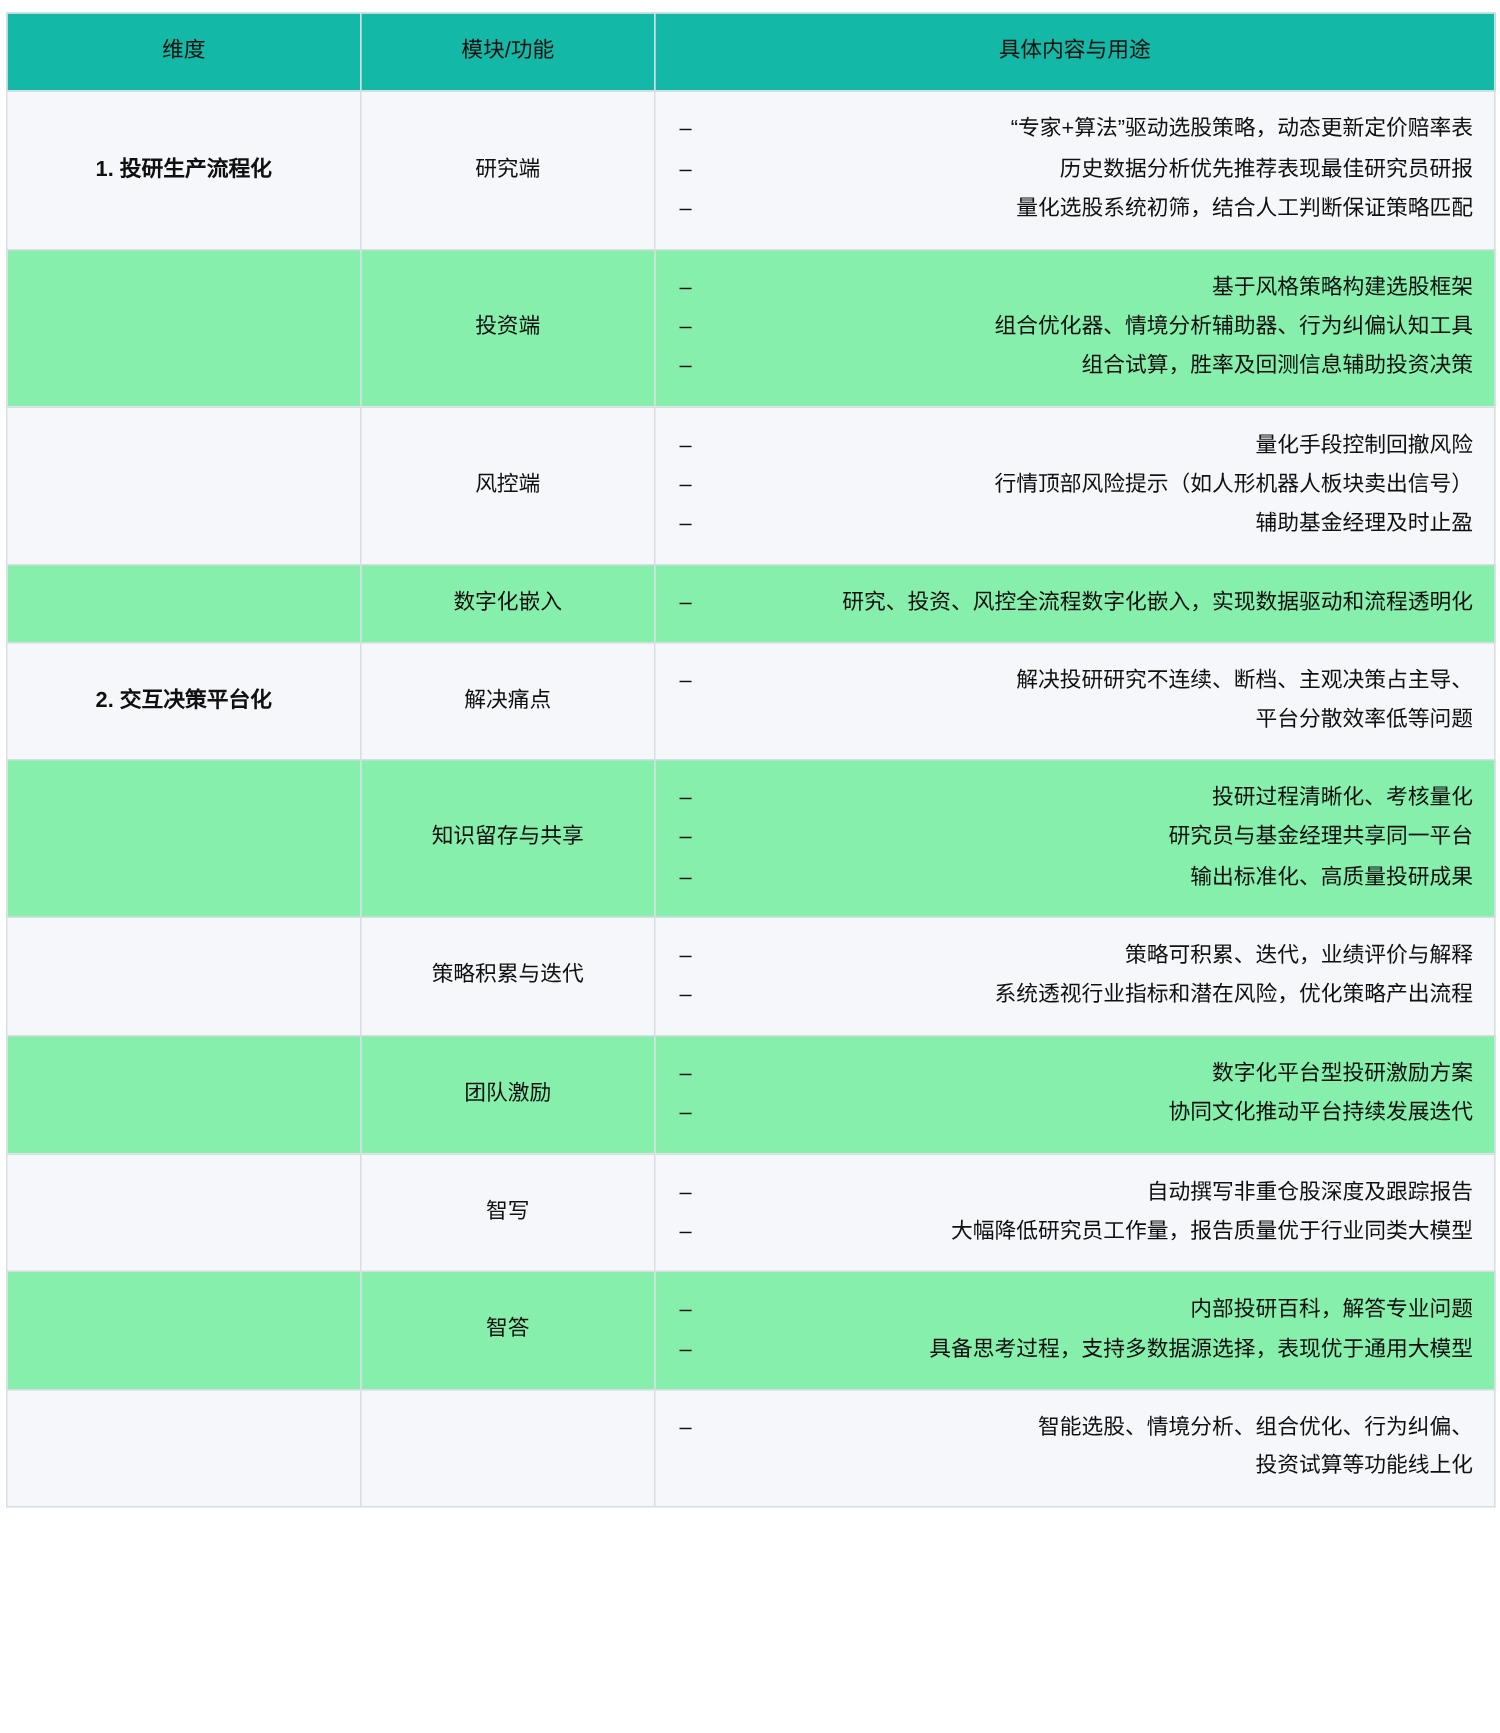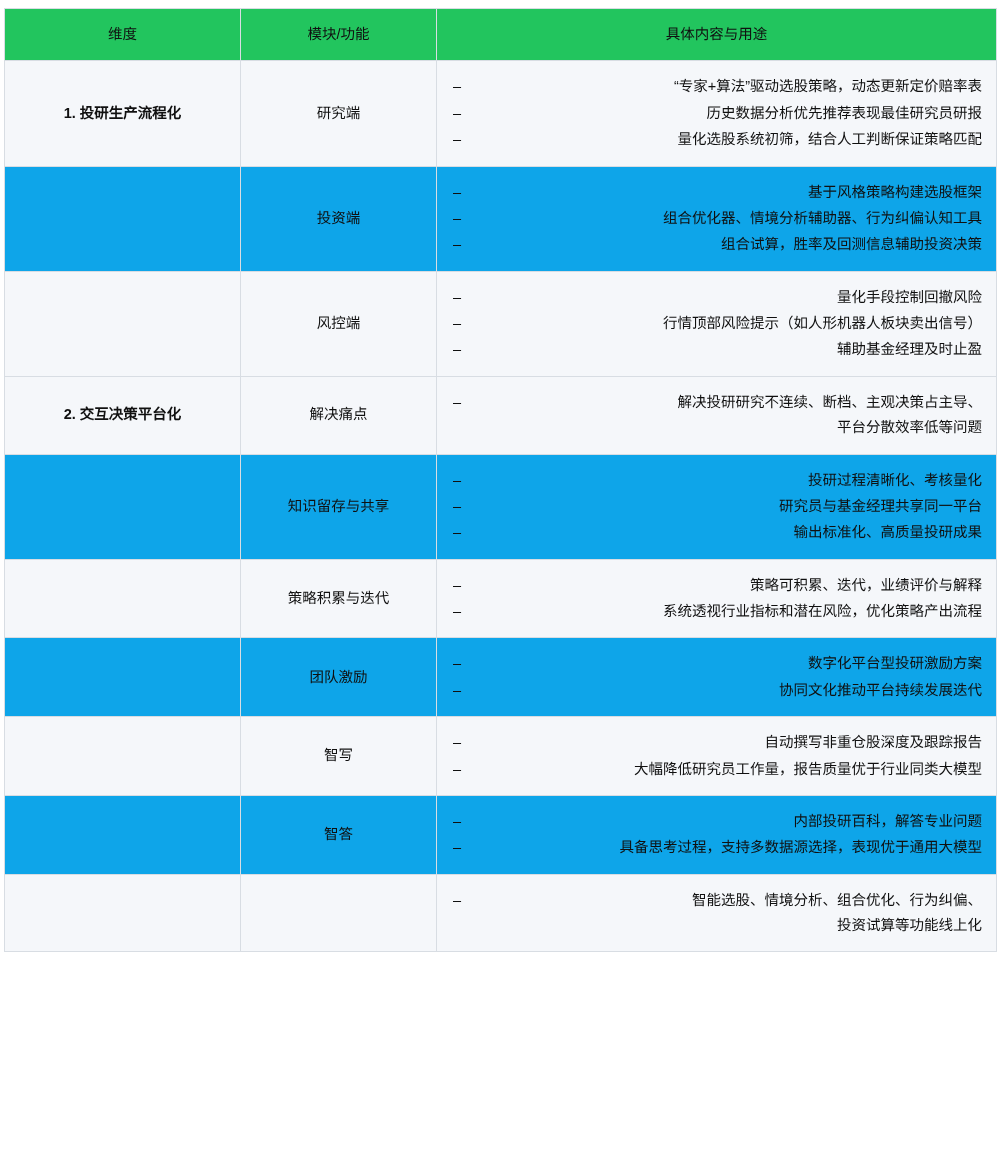--- a/index.html
+++ b/index.html
@@ -28,29 +28,29 @@
   table.matrix col.c2 { width: 196px; }
   table.matrix col.c3 { width: 560px; }
 
   table.matrix th, table.matrix td {
     border: 1px solid #d8dde3;
     vertical-align: middle;
     font-size: 14.5px;
     line-height: 1.75;
   }
   thead th {
-    background: #22c55e;
+    background: #14b8a6;
     font-weight: normal;
     text-align: center;
     padding: 13px 8px;
     font-size: 15px;
     color: #101010;
   }
   tbody tr.odd td { background: #f5f7fa; }
-  tbody tr.even td { background: #0ea5e9; }
+  tbody tr.even td { background: #86efac; }
 
   td.dim {
     text-align: center;
     font-weight: bold;
     padding: 10px 6px;
     font-size: 14.5px;
     color: #101010;
   }
   td.dim .sub {
     display: block;
@@ -129,20 +129,29 @@
           <td class="dim"></td>
           <td class="mod"><span>风控端</span></td>
           <td class="desc">
             <ul>
               <li>量化手段控制回撤风险</li>
               <li>行情顶部风险提示（如人形机器人板块卖出信号）</li>
               <li>辅助基金经理及时止盈</li>
             </ul>
           </td>
         </tr>
+        <tr class="even">
+          <td class="dim"></td>
+          <td class="mod"><span>数字化嵌入</span></td>
+          <td class="desc">
+            <ul>
+              <li>研究、投资、风控全流程数字化嵌入，实现数据驱动和流程透明化</li>
+            </ul>
+          </td>
+        </tr>
         <tr class="odd">
           <td class="dim"><span>2. 交互决策平台化</span></td>
           <td class="mod"><span>解决痛点</span></td>
           <td class="desc">
             <ul>
               <li>解决投研研究不连续、断档、主观决策占主导、
 平台分散效率低等问题</li>
             </ul>
           </td>
         </tr>

